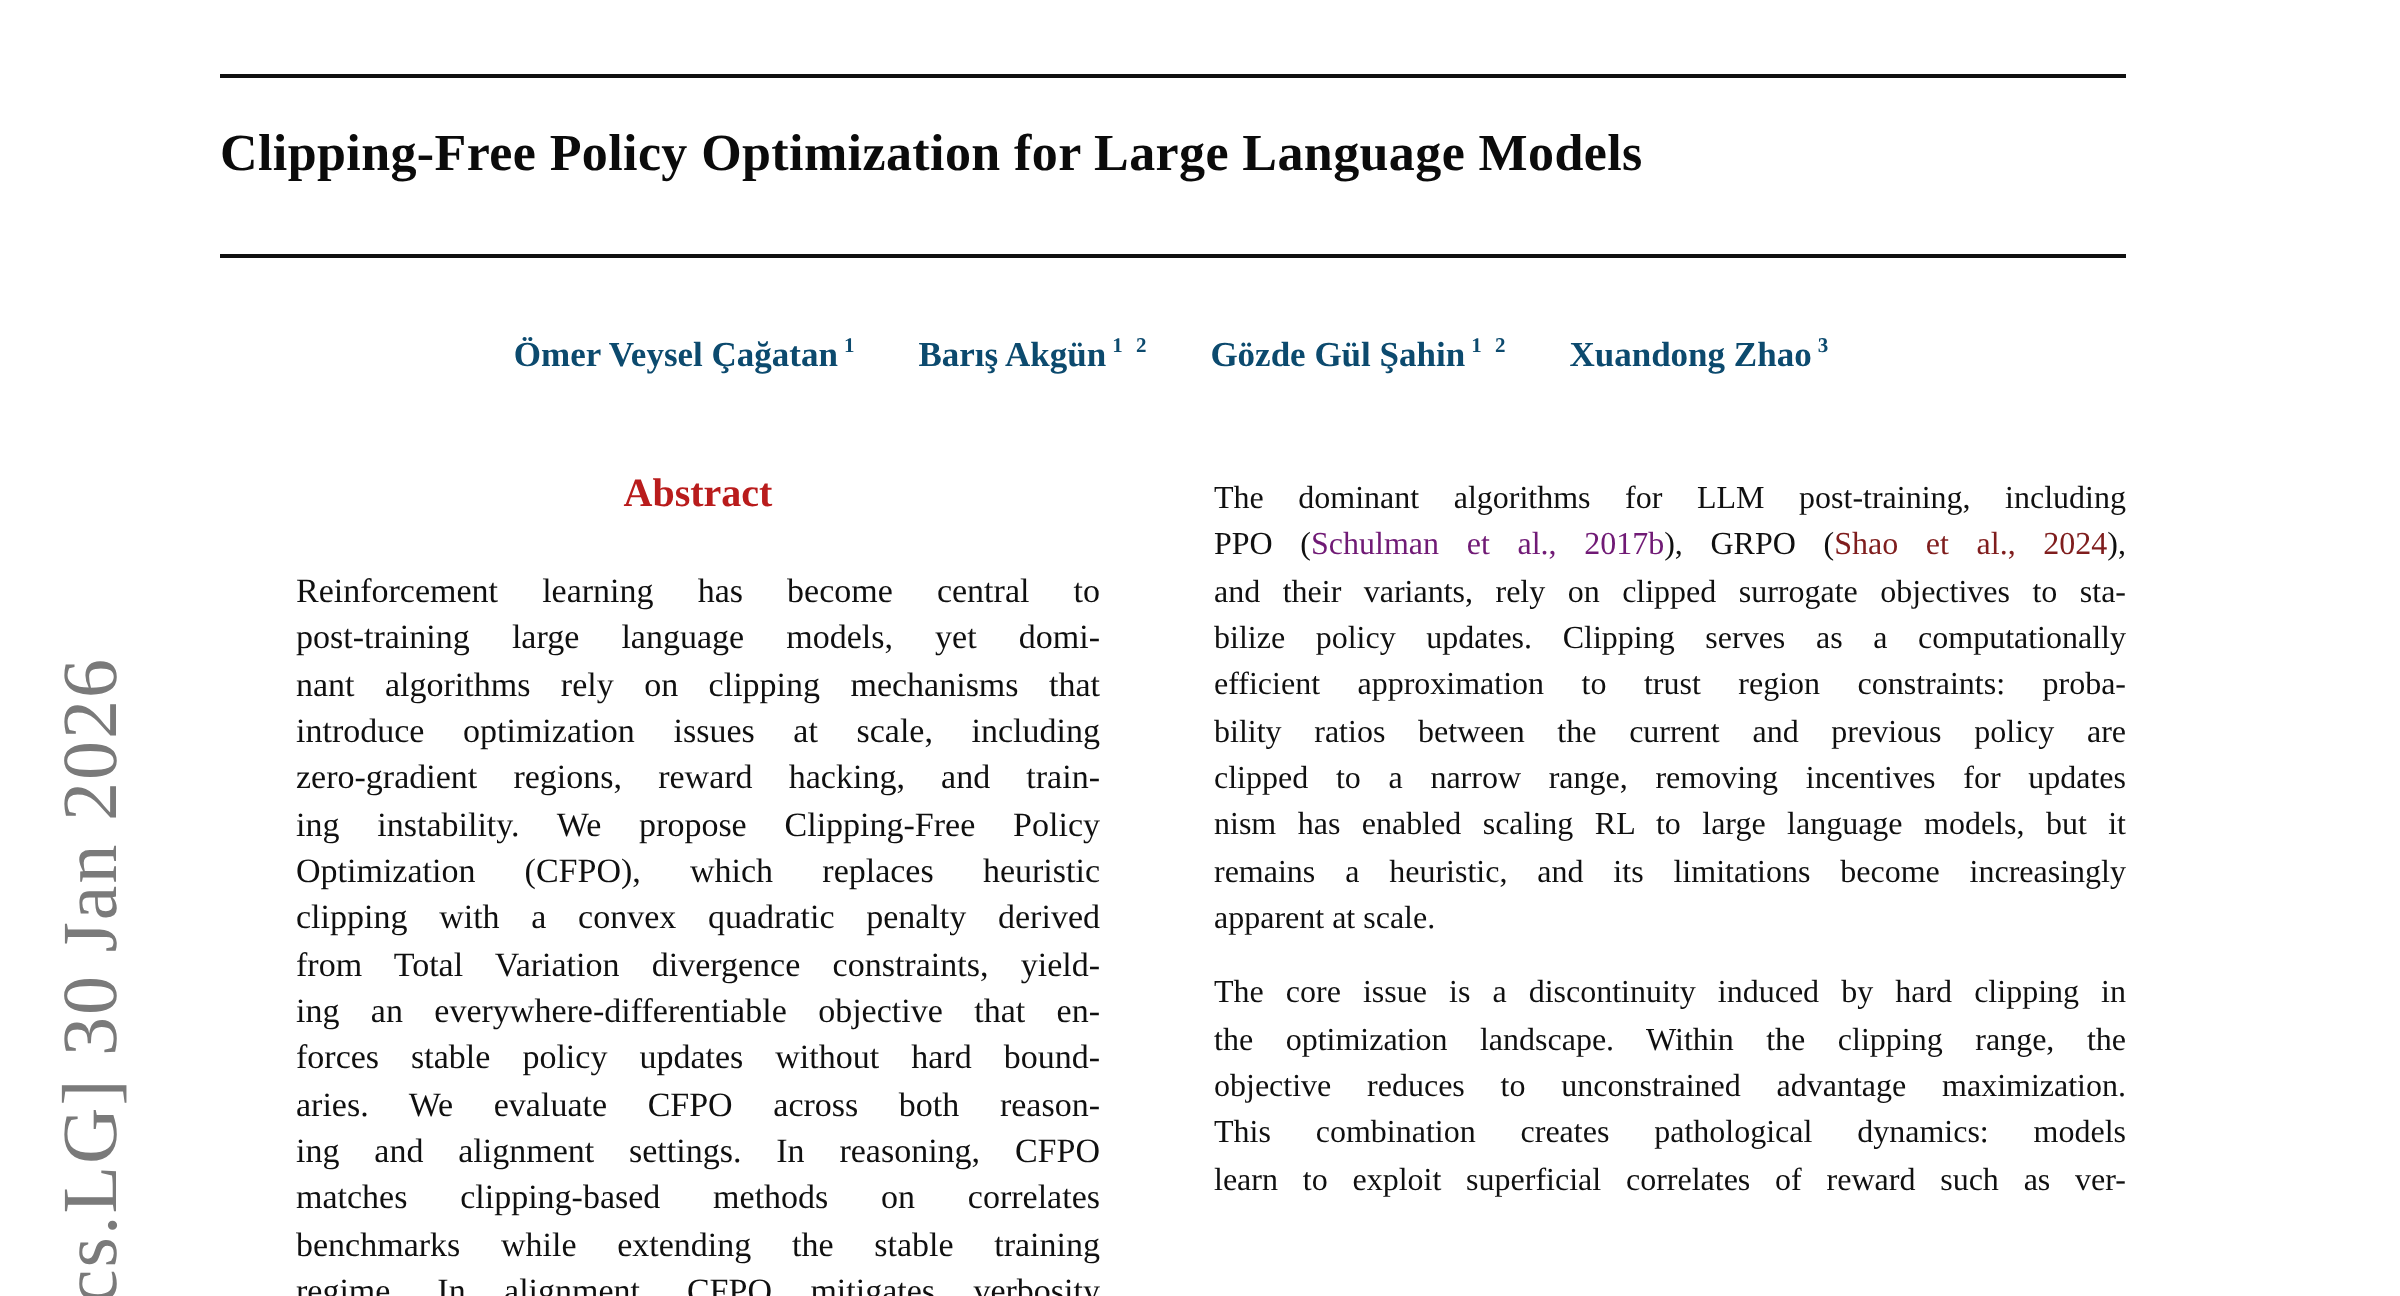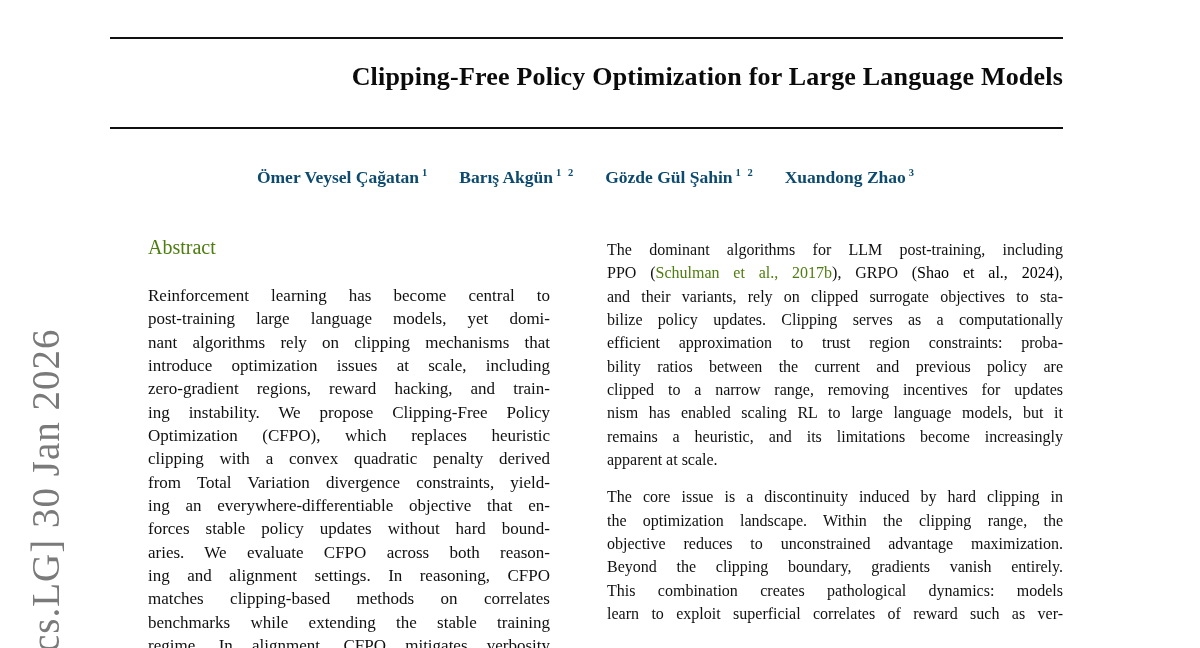--- a/index.html
+++ b/index.html
@@ -6,33 +6,33 @@
   .page {
     position:relative; width:1200px; height:648px;
     background:#ffffff; overflow:hidden;
     font-family:"Liberation Serif", serif; color:#101010;
   }
   .rule { position:absolute; left:110px; width:953px; height:2px; background:#101010; }
   .rule-top { top:37px; }
   .rule-mid { top:127px; }
   .title {
     position:absolute; top:62px; left:110px; width:953px; margin:0;
-    text-align:right; font-size:26px; font-weight:bold; color:#0b0b0b;
+    text-align:left; font-size:26px; font-weight:bold; color:#0b0b0b;
     letter-spacing:0.2px;
   }
   .authors {
     position:absolute; top:167px; left:60px; width:1053px;
     text-align:center; font-size:17.5px; font-weight:bold; color:#0c4a6e;
     white-space:nowrap;
   }
   .author { margin:0 15px; }
   .author sup { font-size:10.5px; font-weight:bold; margin-left:3px; letter-spacing:2px; }
   .abstract-heading {
     position:absolute; top:236px; left:148px; width:402px;
-    font-size:20px; font-weight:normal; color:#4d7c0f;
+    text-align:center; font-size:20px; font-weight:bold; color:#b91c1c;
   }
   .abstract-body {
     position:absolute; top:284px; left:148px; width:402px;
     font-size:17px;
   }
   .col-right {
     position:absolute; top:238px; left:607px; width:456px;
     font-size:16px;
   }
   .line {
@@ -81,32 +81,31 @@
         <div class="line"><span>ing and alignment settings. In reasoning, CFPO</span></div>
         <div class="line"><span>matches clipping-based methods on correlates</span></div>
         <div class="line"><span>benchmarks while extending the stable training</span></div>
         <div class="line"><span>regime. In alignment, CFPO mitigates verbosity</span></div>
       </div>
   </div>
 
   <div class="col-right">
     <div class="para">
         <div class="line"><span>The dominant algorithms for LLM post-training, including</span></div>
-        <div class="line"><span>PPO (</span><span class="cite" style="color: #4d7c0f;">Schulman et al., 2017b</span><span>), GRPO (</span><span class="cite" style="color: #000000; margin-top: 28px;">Shao et al., 2024</span><span>),</span></div>
+        <div class="line"><span>PPO (</span><span class="cite" style="color: #701a75;">Schulman et al., 2017b</span><span>), GRPO (</span><span class="cite" style="color: #7f1d1d; margin-top: 28px;">Shao et al., 2024</span><span>),</span></div>
         <div class="line"><span>and their variants, rely on clipped surrogate objectives to sta-</span></div>
         <div class="line"><span>bilize policy updates. Clipping serves as a computationally</span></div>
         <div class="line"><span>efficient approximation to trust region constraints: proba-</span></div>
         <div class="line"><span>bility ratios between the current and previous policy are</span></div>
         <div class="line"><span>clipped to a narrow range, removing incentives for updates</span></div>
         <div class="line"><span>nism has enabled scaling RL to large language models, but it</span></div>
         <div class="line"><span>remains a heuristic, and its limitations become increasingly</span></div>
         <div class="line last"><span>apparent at scale.</span></div>
       </div>
     <div class="para para2">
         <div class="line"><span>The core issue is a discontinuity induced by hard clipping in</span></div>
         <div class="line"><span>the optimization landscape. Within the clipping range, the</span></div>
         <div class="line"><span>objective reduces to unconstrained advantage maximization.</span></div>
-        <div class="line"><span>Beyond the clipping boundary, gradients vanish entirely.</span></div>
         <div class="line"><span>This combination creates pathological dynamics: models</span></div>
         <div class="line"><span>learn to exploit superficial correlates of reward such as ver-</span></div>
       </div>
   </div>
 </div>
 
 </body></html>

